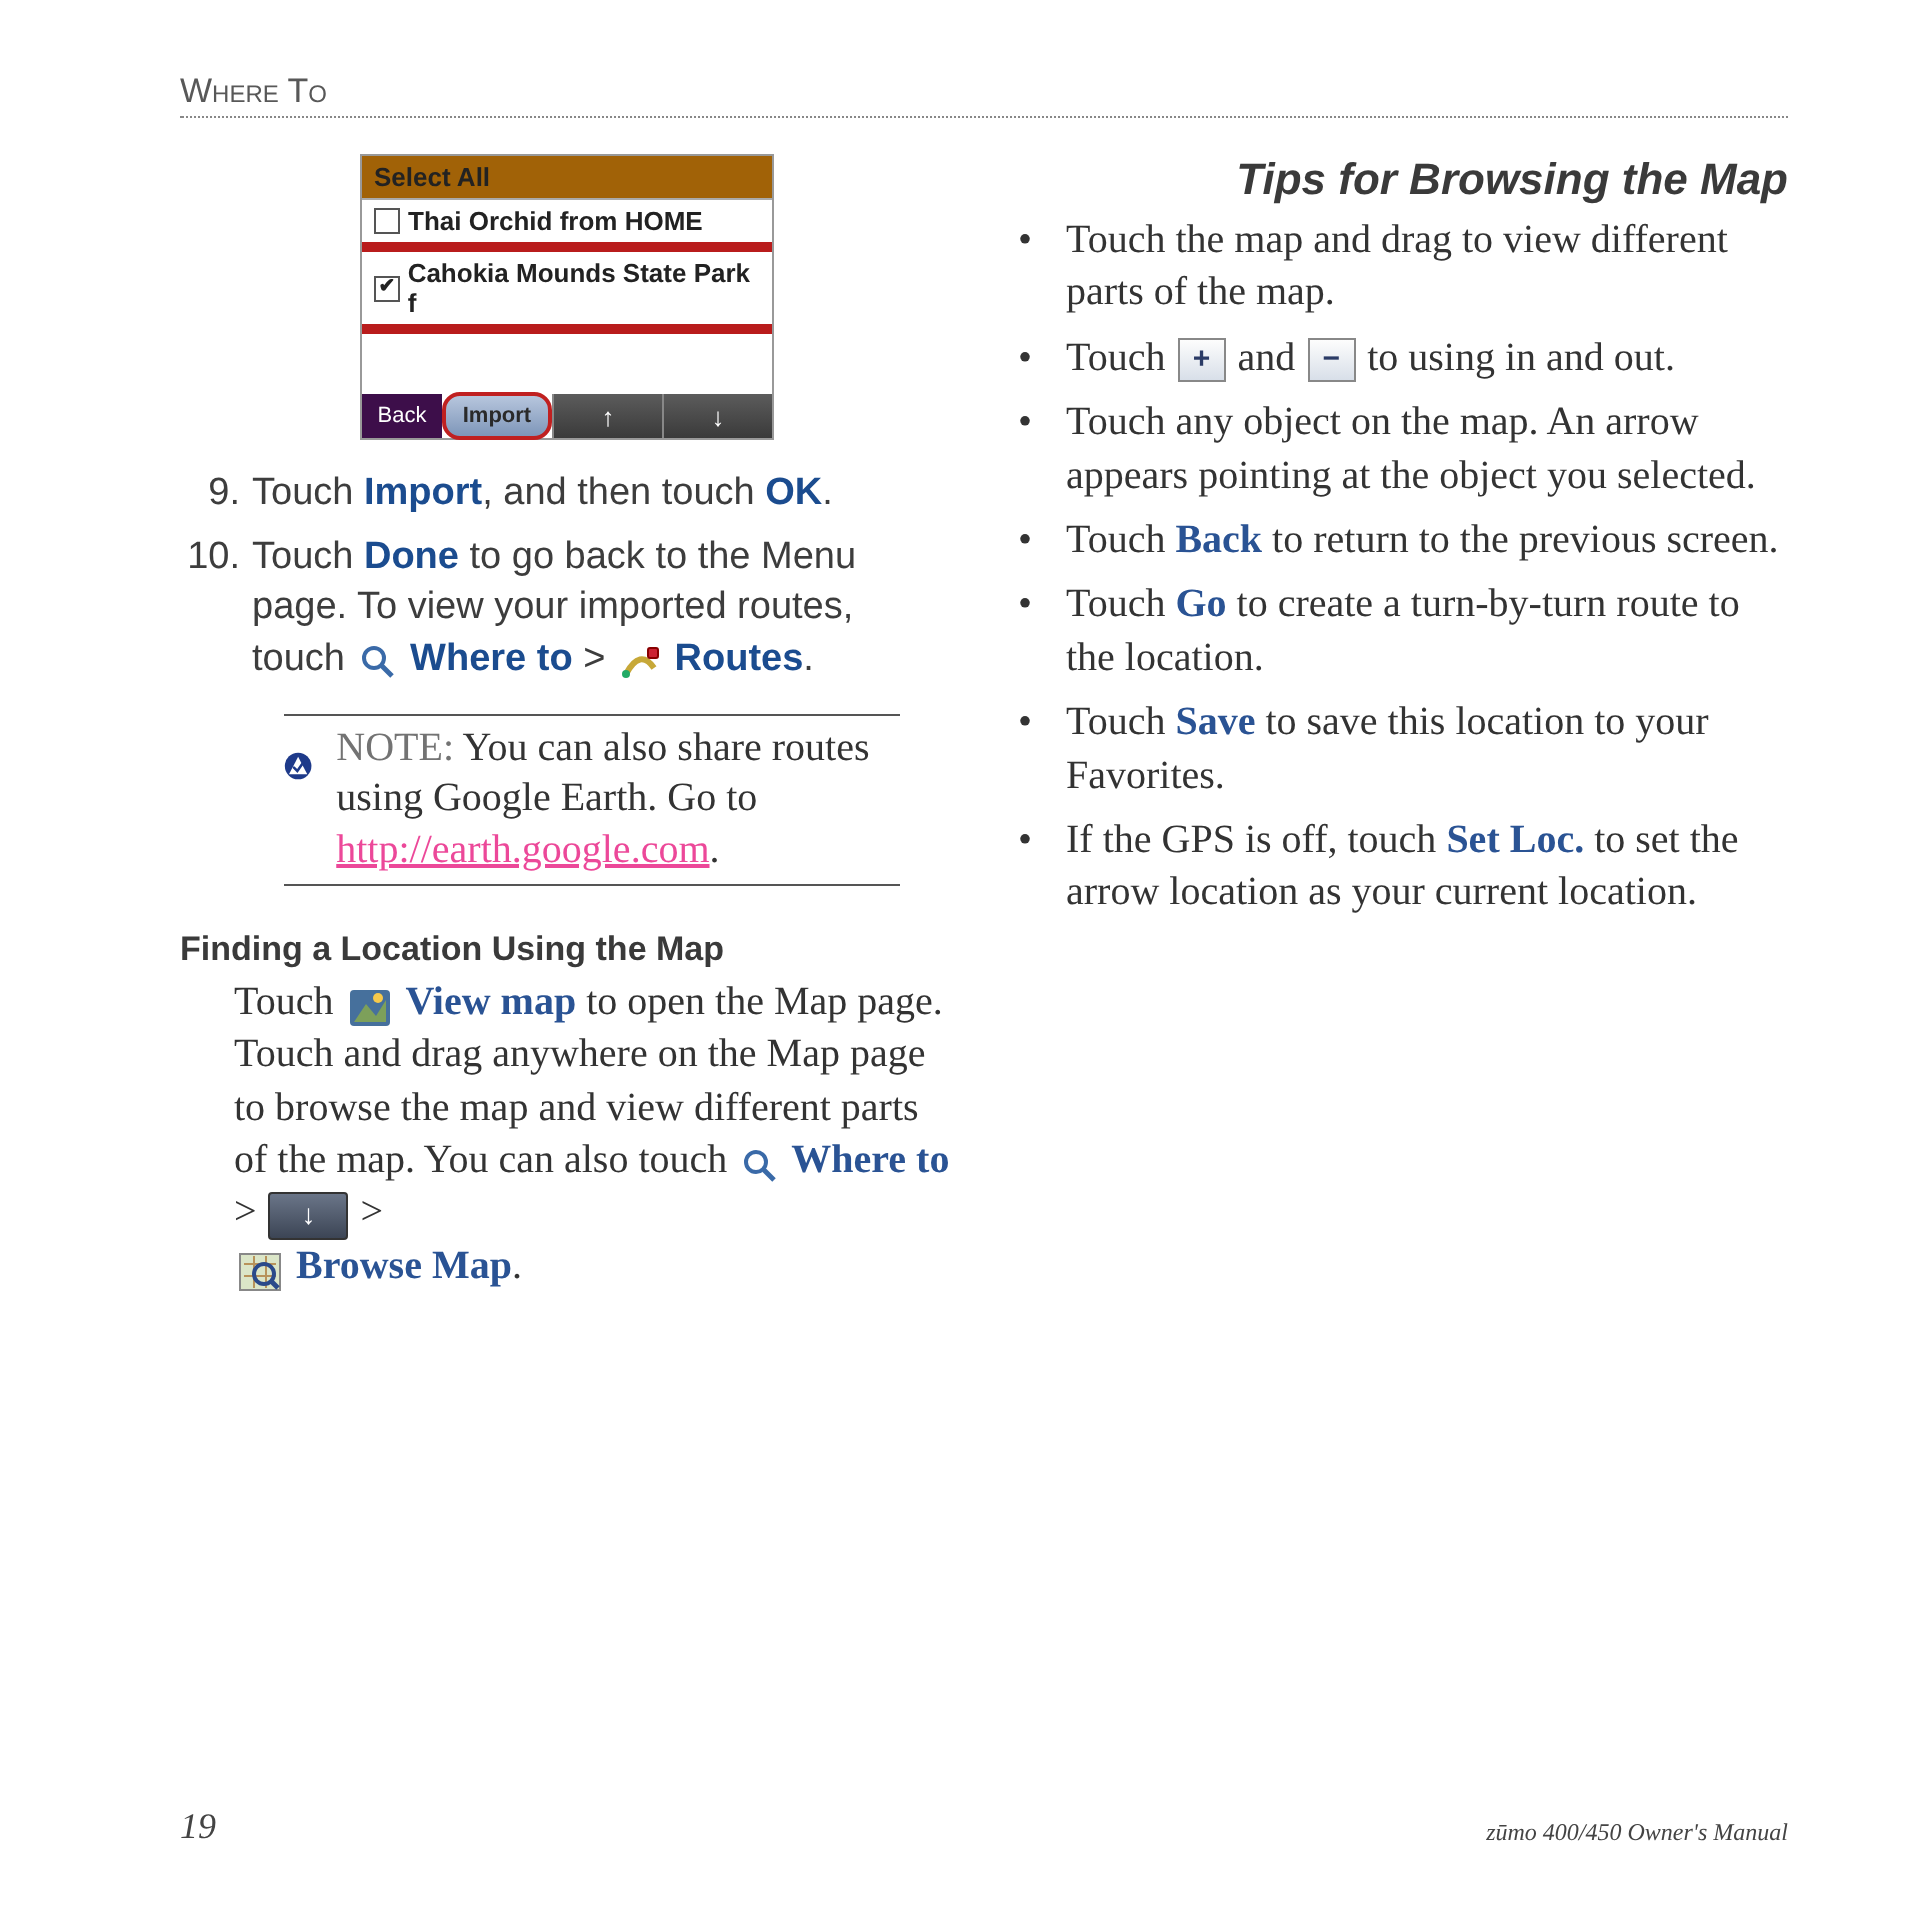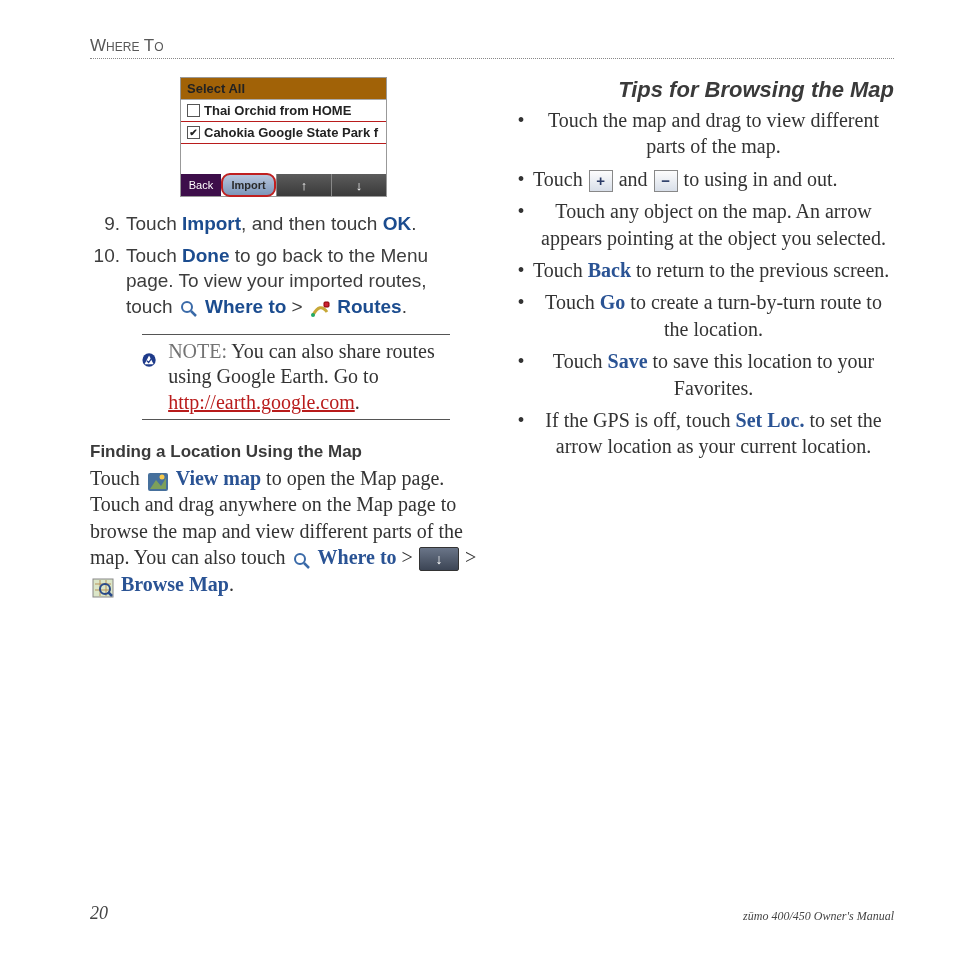--- a/index.html
+++ b/index.html
@@ -52,21 +52,21 @@
     font-weight: bold;
     padding: 3px 6px;
     border-bottom: 1px solid #aaa;
     background: #a16207;
     color:#222;
   }
   .ss-row {
     font-size: 13px;
     font-weight: bold;
     padding: 3px 6px;
-    border-bottom: 1px solid #b91c1c;
+    border-bottom: 5px solid #b91c1c;
     display: flex;
     align-items: center;
     gap: 4px;
     color:#222;
   }
   .ss-row .cb {
     width: 11px; height: 11px;
     border: 1px solid #555;
     display:inline-flex;align-items:center;justify-content:center;
     font-size:10px;line-height:1;
@@ -131,21 +131,21 @@
   }
   .note-icon {
     margin-top:4px;
   }
   .note-text {
     font-family: "Times New Roman", serif;
     font-size: 20px;
     color:#333;
     line-height:1.28;
   }
-  .note-text a { color:#b91c1c; text-decoration: underline; }
+  .note-text a { color:#ec4899; text-decoration: underline; }
 
   h2.section {
     font-family: Arial, Helvetica, sans-serif;
     font-weight:bold;
     font-size: 17px;
     color:#3a3a3a;
     margin: 6px 0 2px 0;
     line-height:1.2;
   }
   h3.subsection {
@@ -155,26 +155,26 @@
     font-size: 22px;
     color:#3a3a3a;
     margin: 0 0 4px 0;
     text-align: right;
   }
   .bodytext {
     font-family: "Times New Roman", serif;
     font-size:20px;
     color:#333;
     line-height:1.32;
+    margin-left:27px;
   }
   .bullets {
     list-style:none;
     padding:0;
     margin:0;
-    text-align:center;
   }
   .bullets li {
     display:flex;
     font-family: "Times New Roman", serif;
     font-size:20px;
     color:#333;
     line-height:1.32;
     margin-bottom:6px;
   }
   .bullets li::before {
@@ -242,21 +242,21 @@
 
       <div class="screenshot-wrap">
         <div class="screenshot">
           <div class="ss-selectall">Select All</div>
           <div class="ss-row">
             <span class="cb"></span>
             <span>Thai Orchid from HOME</span>
           </div>
           <div class="ss-row">
             <span class="cb">✔</span>
-            <span>Cahokia Google State Park f</span>
+            <span>Cahokia Mounds State Park f</span>
           </div>
           <div class="ss-blank"></div>
           <div class="ss-bar">
             <div class="ss-back">Back</div>
             <div class="ss-import">Import</div>
             <div class="ss-arrow">↑</div>
             <div class="ss-arrow">↓</div>
           </div>
         </div>
       </div>
@@ -334,16 +334,16 @@
             <span><span>Touch </span><span class="kw-serif">Save</span><span> to save this location to your Favorites.</span></span>
           </li>
         <li>
             <span><span>If the GPS is off, touch </span><span class="kw-serif">Set Loc.</span><span> to set the arrow location as your current location.</span></span>
           </li>
       </ul>
     </div>
   </div>
 
   <div class="footer">
-    <div class="page-num">20</div>
+    <div class="page-num">19</div>
     <div class="footer-title">zūmo 400/450 Owner's Manual</div>
   </div>
 </div>
 
 </body></html>

